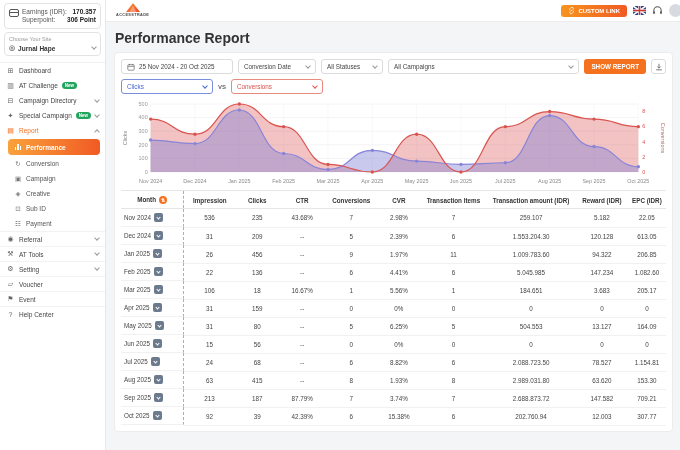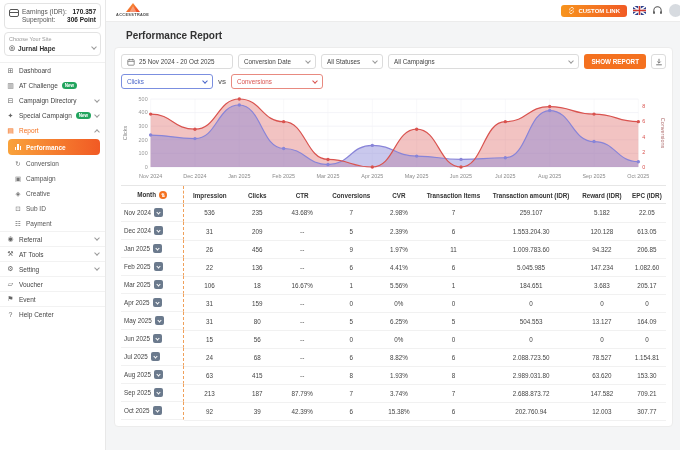--- a/index.html
+++ b/index.html
@@ -47,21 +47,21 @@
   .topbar { height:22px; background:#fff; border-bottom:1px solid #ececec;
     display:flex; align-items:center; padding:0 6px 0 10px; }
   .brand { display:flex; flex-direction:column; align-items:center; line-height:5px; }
   .brand-txt { font-size:3.8px; letter-spacing:.4px; color:#444; font-weight:bold; margin-top:1px; }
   .top-right { margin-left:auto; display:flex; align-items:center; gap:6px; }
   .btn-custom { background:linear-gradient(90deg,#f7941d,#f15a24); color:#fff; font-size:6px; font-weight:bold;
     border:none; border-radius:3px; height:12px; padding:0 7px; display:flex; align-items:center; gap:3px; cursor:pointer; }
   .avatar { width:13px; height:13px; border-radius:50%; background:#d7dbe0; margin-right:-8px; }
 
   .content { padding:6px 7px 0 8px; flex:1; }
-  .page-title { font-size:10px; font-weight:bold; color:#333; margin:2px 0 6px 12px; }
+  .page-title { font-size:14px; font-weight:bold; color:#333; margin:2px 0 6px 1px; }
   .card { background:#fff; border-radius:4px; border:1px solid #ececec; padding:6px 6px 5px; }
 
   .filter-row { display:flex; align-items:center; gap:5px; }
   .ctrl { height:15px; border:1px solid #dcdcdc; border-radius:3px; background:#fff;
     display:flex; align-items:center; gap:4px; padding:0 5px; font-size:6.3px; color:#444; cursor:pointer; }
   .ctrl .chev { margin-left:auto; }
   .daterange { width:112px; }
   .sel-convdate { width:78px; }
   .sel-status { width:62px; }
   .sel-campaigns { flex:1; }

